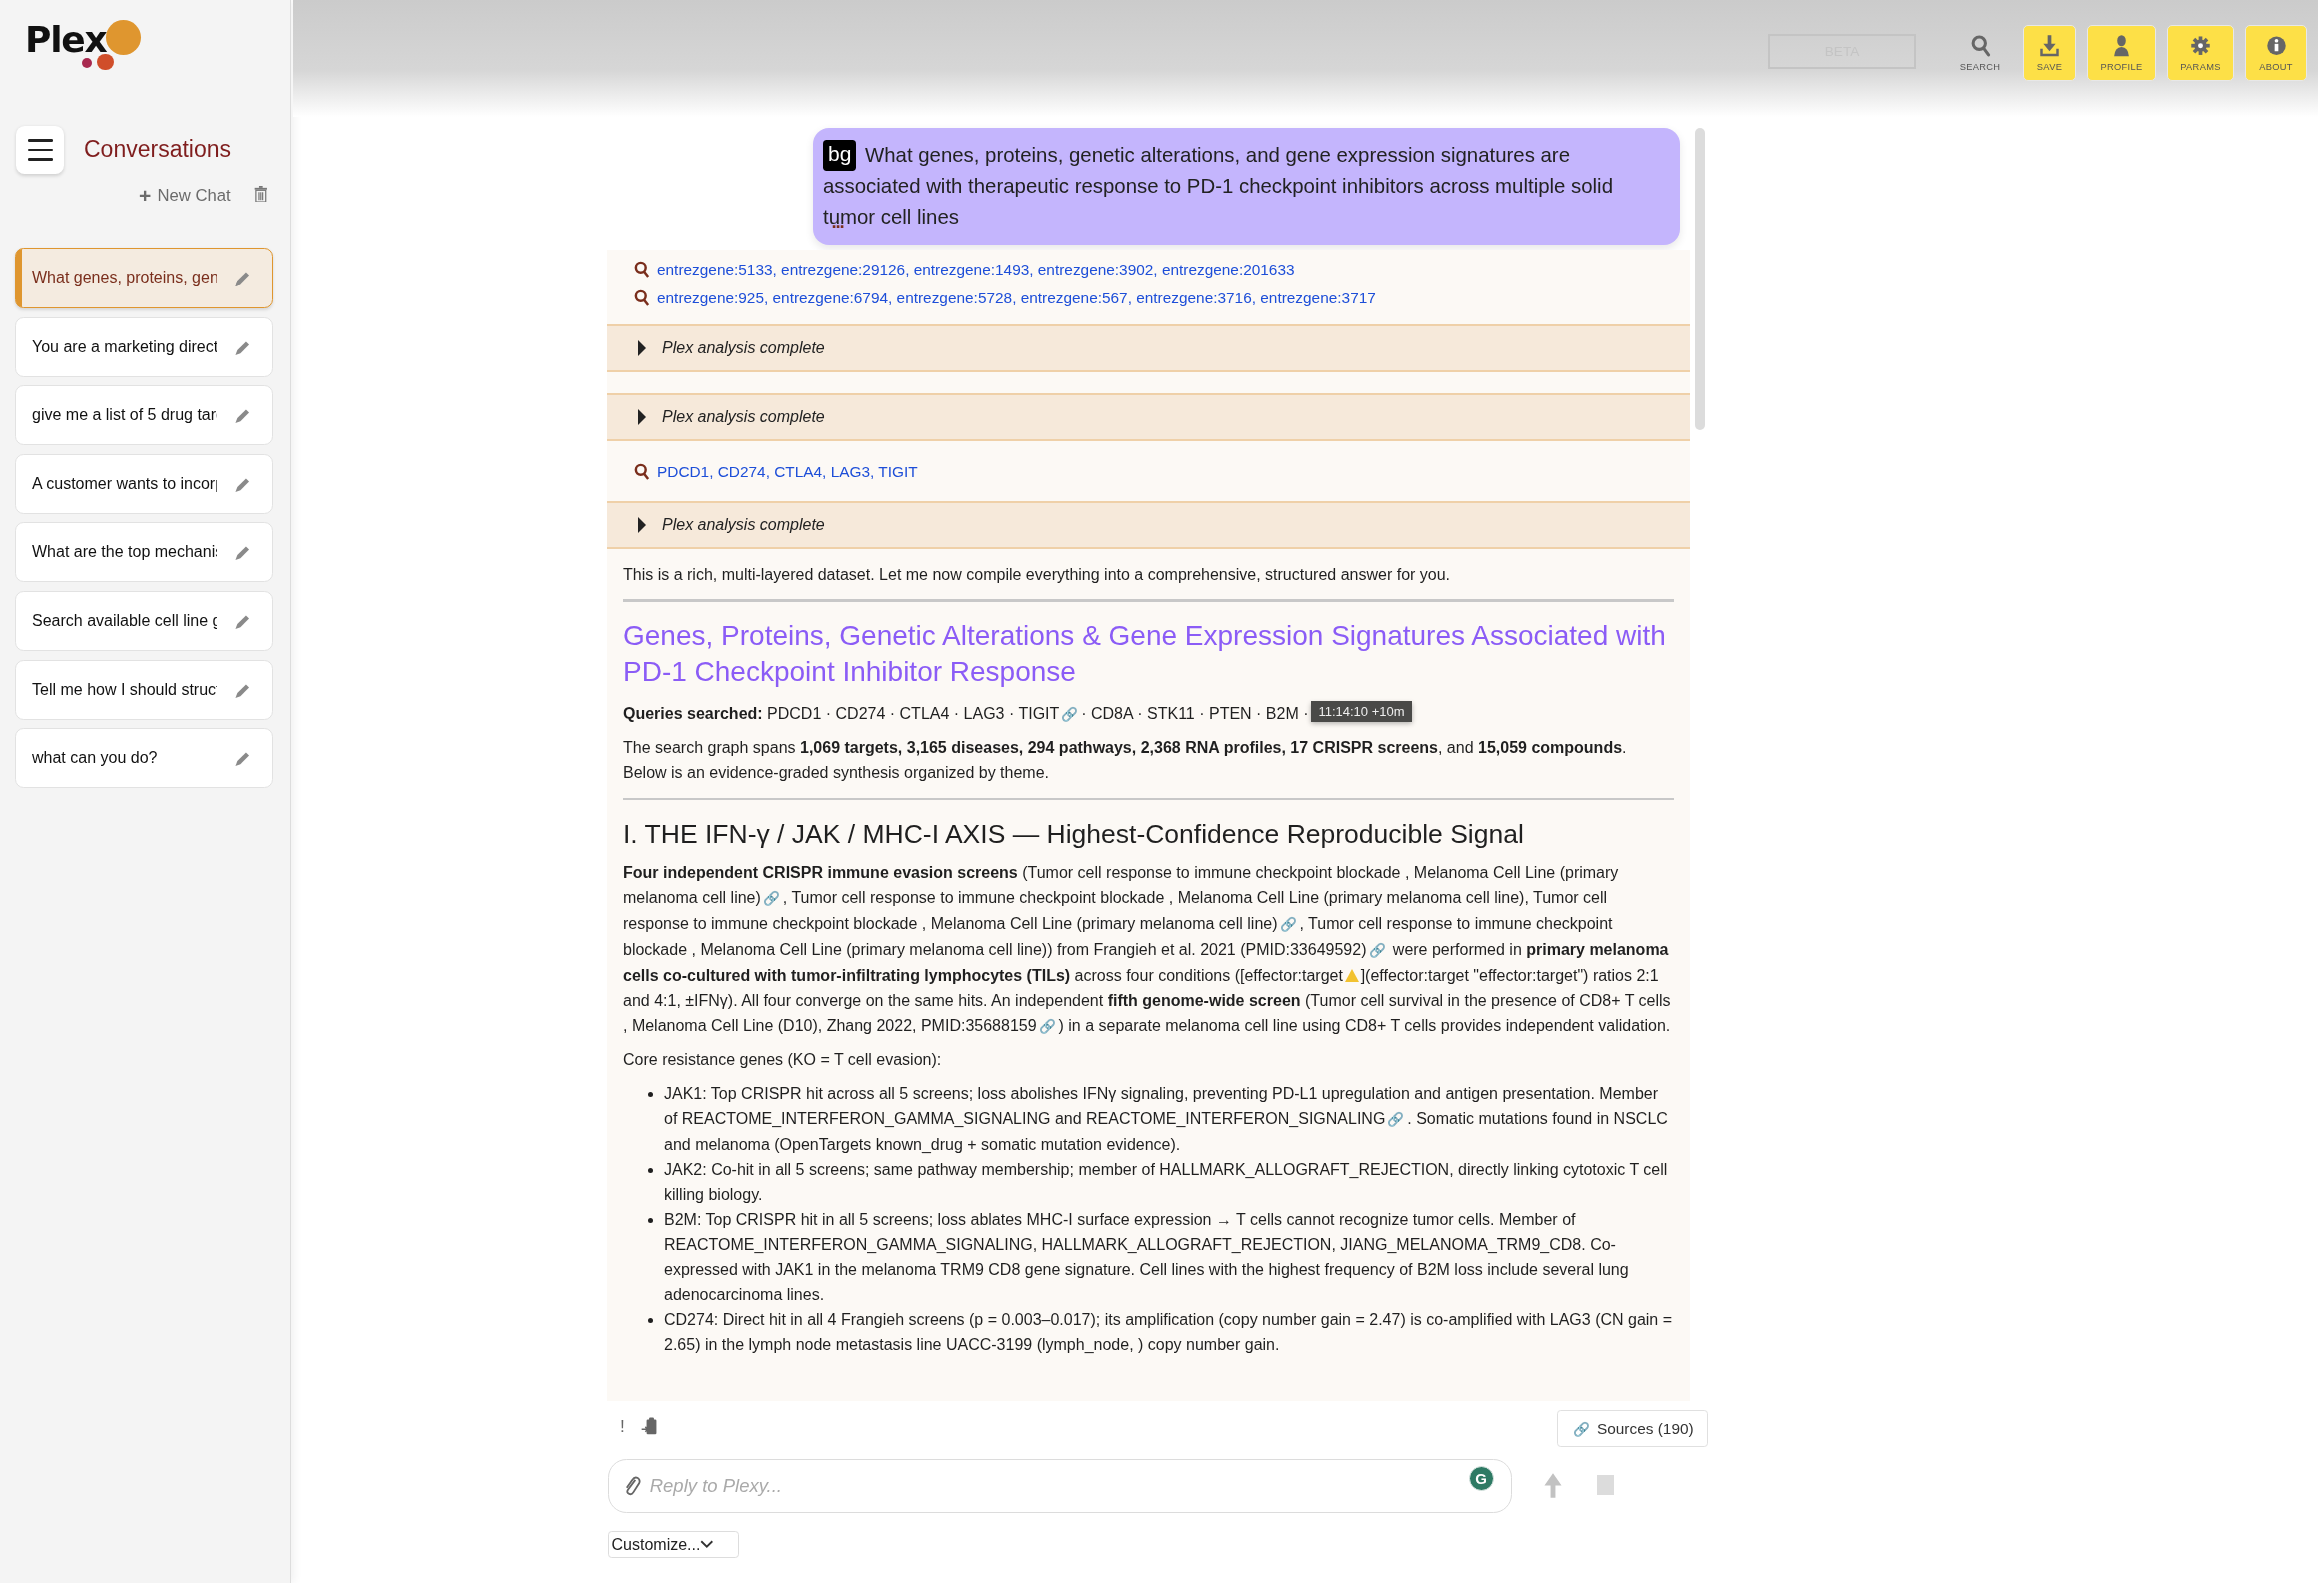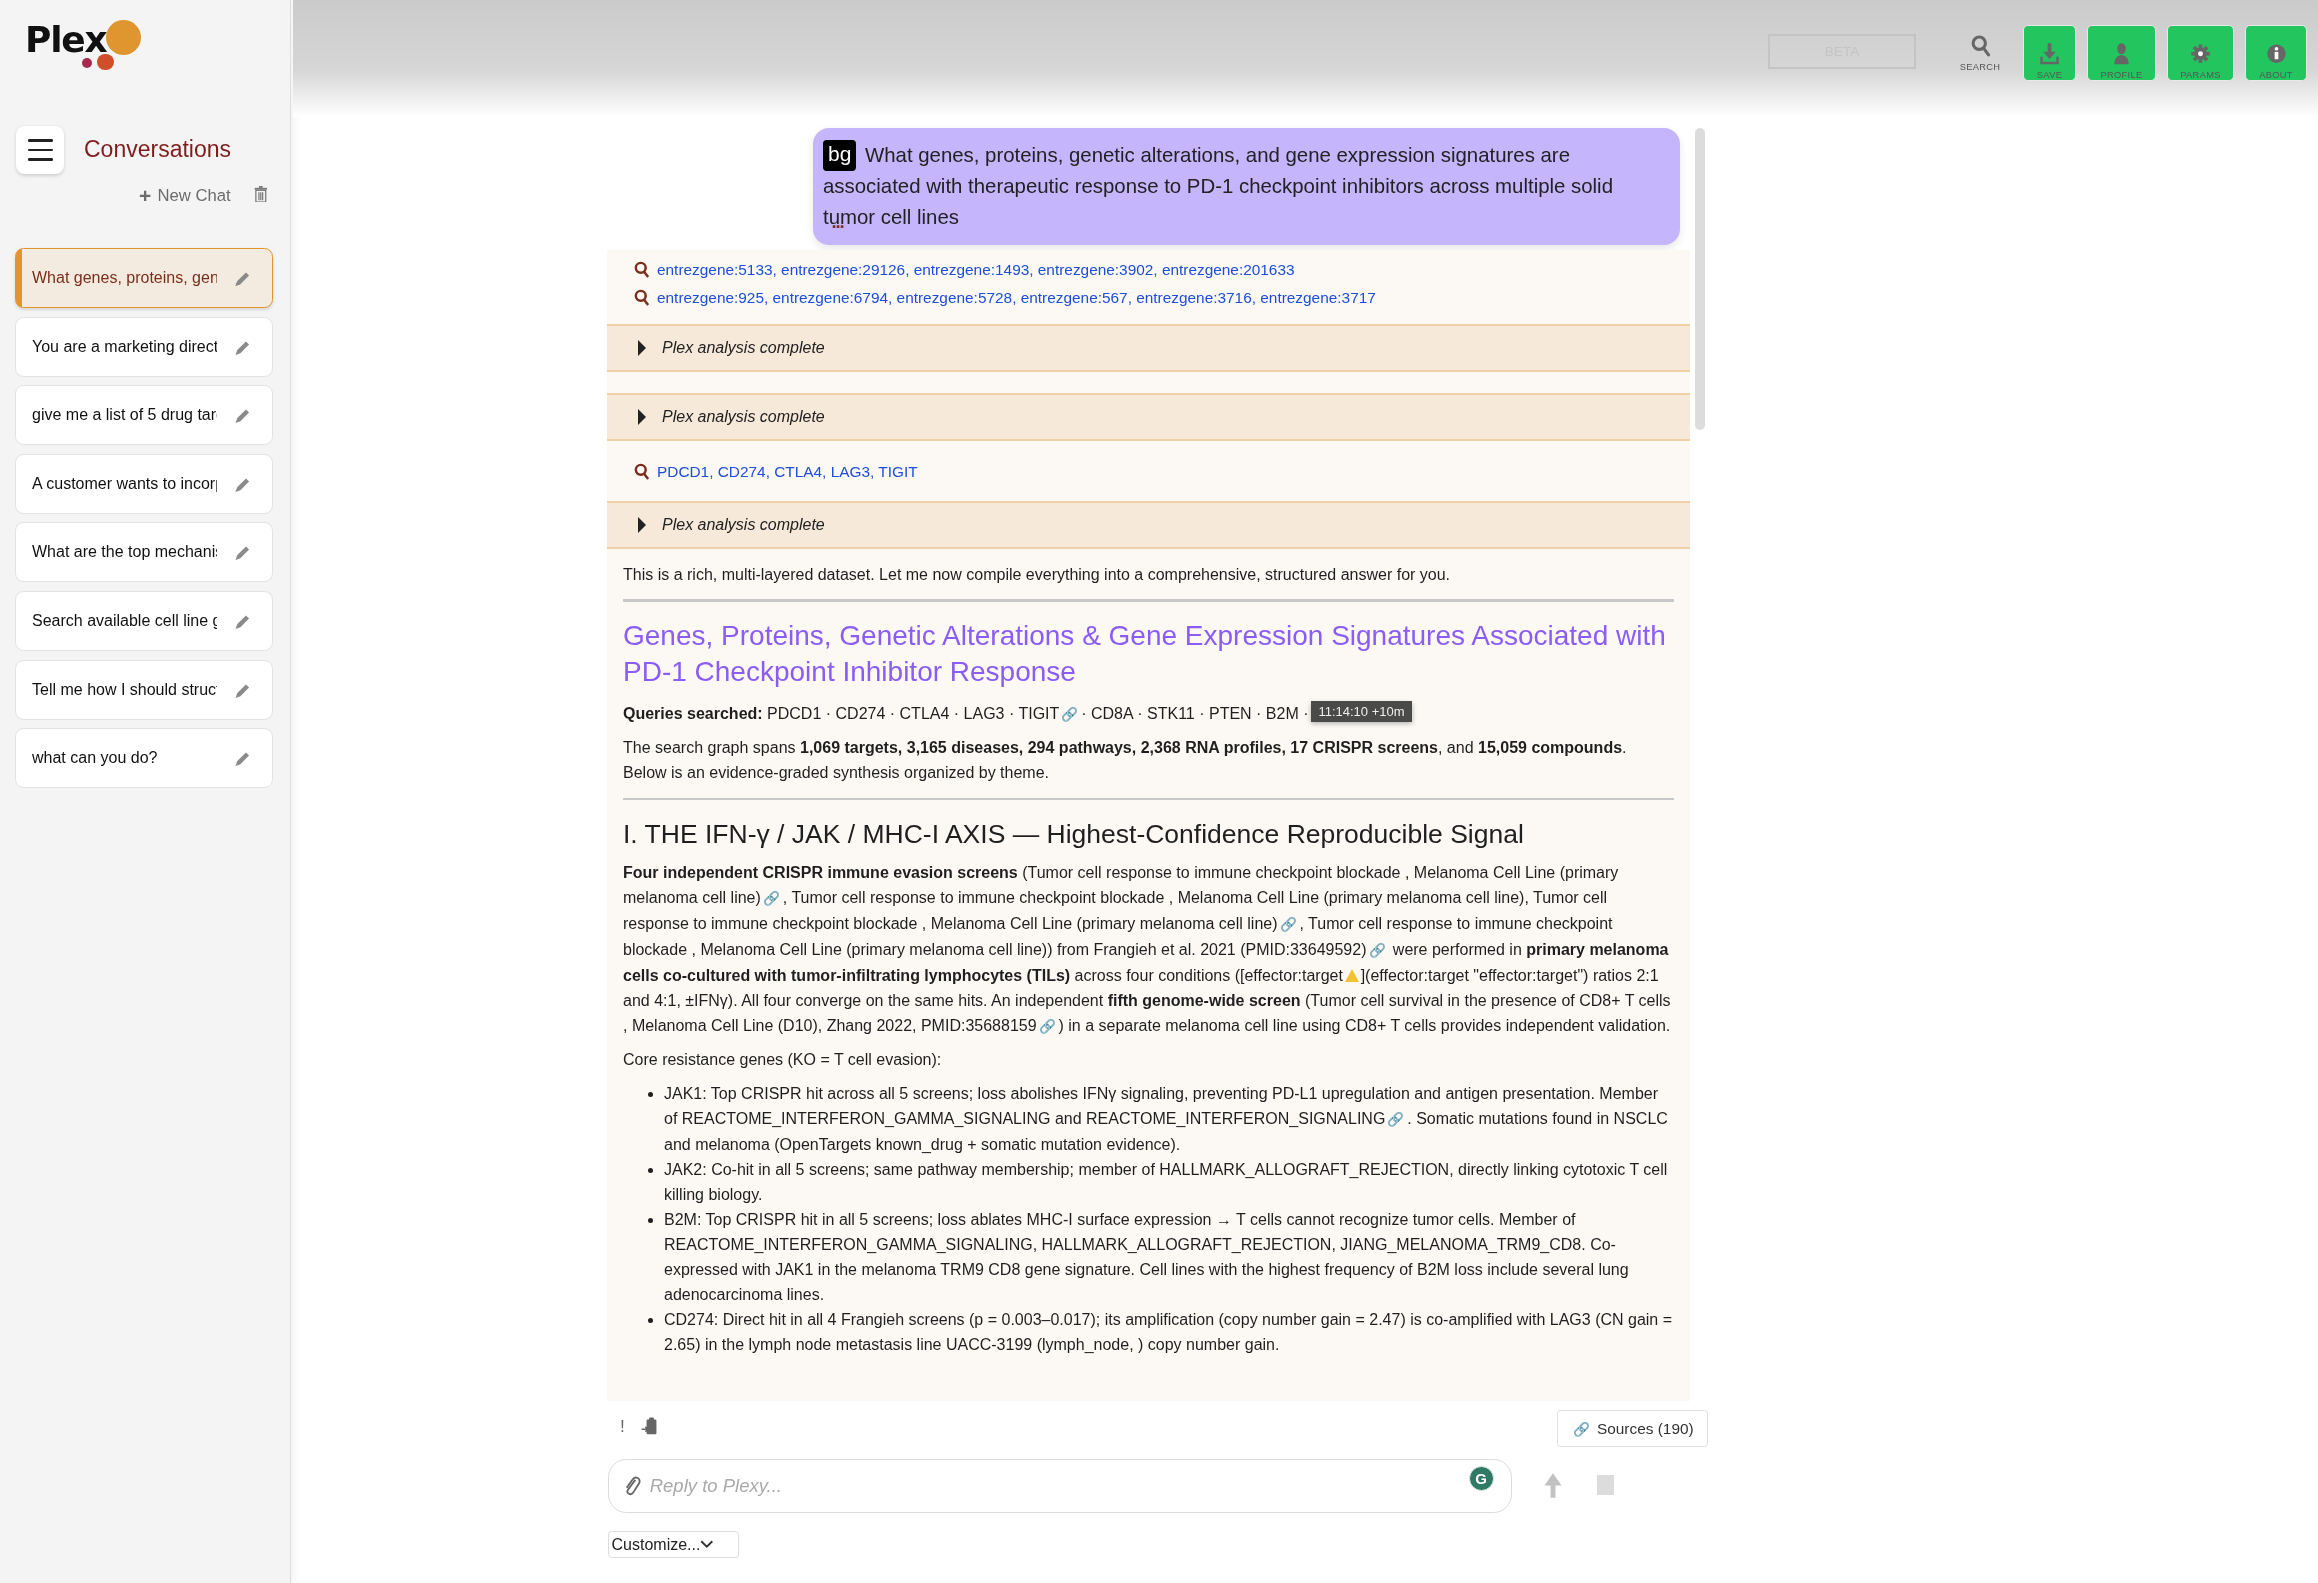--- a/index.html
+++ b/index.html
@@ -27,21 +27,21 @@
   .conv-item.active { background: #f4ebe0; border: 1.9px solid #df962f; box-shadow: 0 1.2px 3.1px rgba(0,0,0,0.12); }
   .conv-item.active::before { content: ""; position: absolute; left: 0; top: 0; bottom: 0; width: 5.6px; background: #df962f; border-radius: 6.2px 0 0 6.2px; }
   .conv-label { width: 185px; white-space: nowrap; overflow: hidden; font-size: 16px; color: #111; }
   .conv-item.active .conv-label { color: #7a2e1c; }
   .edit-icon { position: absolute; right: 21px; top: 21px; width: 18.5px; height: 18.5px; }
 
   
   .topbar { position: absolute; left: 293px; top: 0; right: 0; height: 117px; background: linear-gradient(to bottom, #cbcbcb 0%, #d6d6d6 60%, #ffffff 100%); }
   .beta { position: absolute; left: 1768px; top: 34px; width: 148px; height: 35px; border: 2.5px solid #c4c4c4; color: #c4c4c4; font-size: 13.6px; display: flex; align-items: center; justify-content: center; }
   .tool { position: absolute; top: 25px; height: 56px; border-radius: 5px; display: flex; flex-direction: column; align-items: center; justify-content: center; gap: 5px; color: #555; font-size: 9.3px; letter-spacing: 0.3px; }
-  .tool.boxed { background: #22c55e; border: 1.2px solid #e8e8e8; justify-content: flex-end; }
+  .tool.boxed { background: #fde047; border: 1.2px solid #e8e8e8; }
   .tool svg { width: 21px; height: 23.4px; }
 
   
   .user-msg { position: absolute; left: 813px; top: 128px; width: 867px; height: 117px; background: #c4b5fd; border-radius: 16px; box-shadow: 0 2.5px 7.4px rgda(0,0,0,0.08); box-shadow: 0 3.7px 8.6px rgba(0,0,0,0.09); padding: 12.3px 10px 0 10px; }
   .avatar { display: inline-block; background: #000; color: #fff; font-size: 21px; border-radius: 3.7px; padding: 1.2px 5px 3.7px 5px; margin-right: 8.6px; vertical-align: top; line-height: 26px; }
   .user-text { font-size: 20.4px; line-height: 31px; color: #222; display: inline; }
   .ellipsis { position: absolute; left: 18.5px; top: 83px; color: #7a2e1c; font-size: 18.5px; font-weight: 700; letter-spacing: -1.2px; }
 
   .scroll-track { position: absolute; left: 1695px; top: 128px; width: 10px; height: 302px; background: #dcdcdc; border-radius: 5px; }
 

